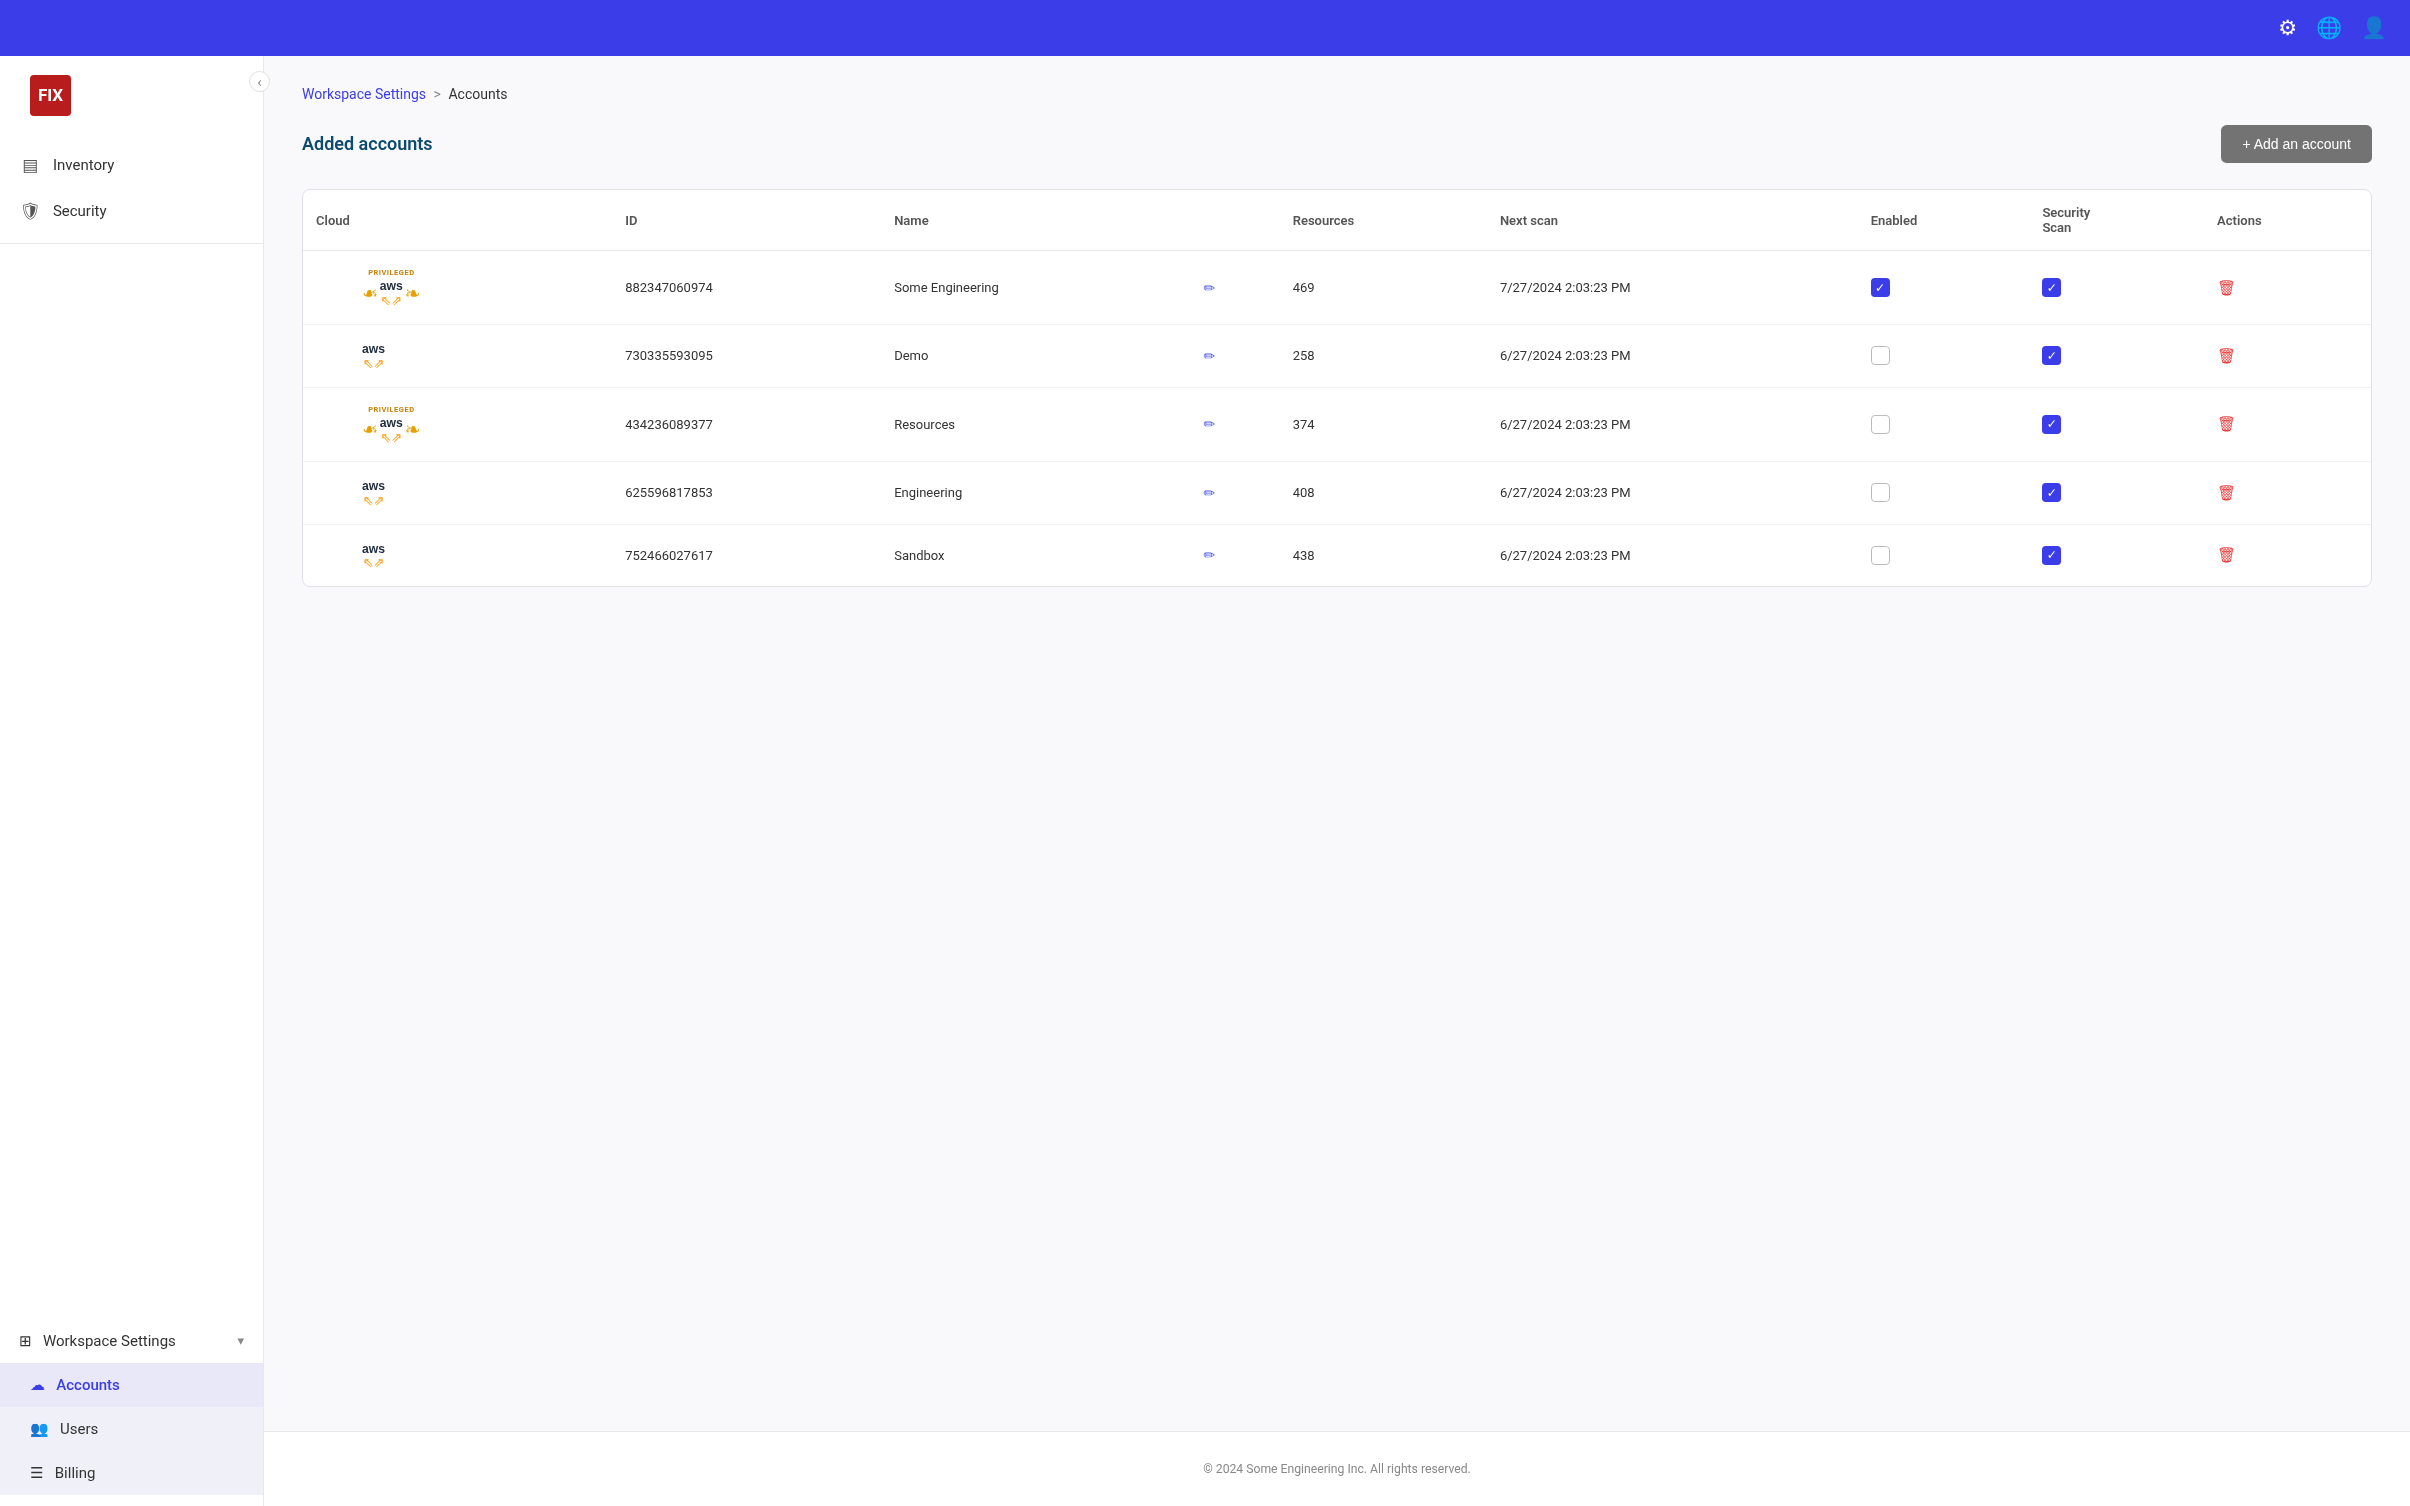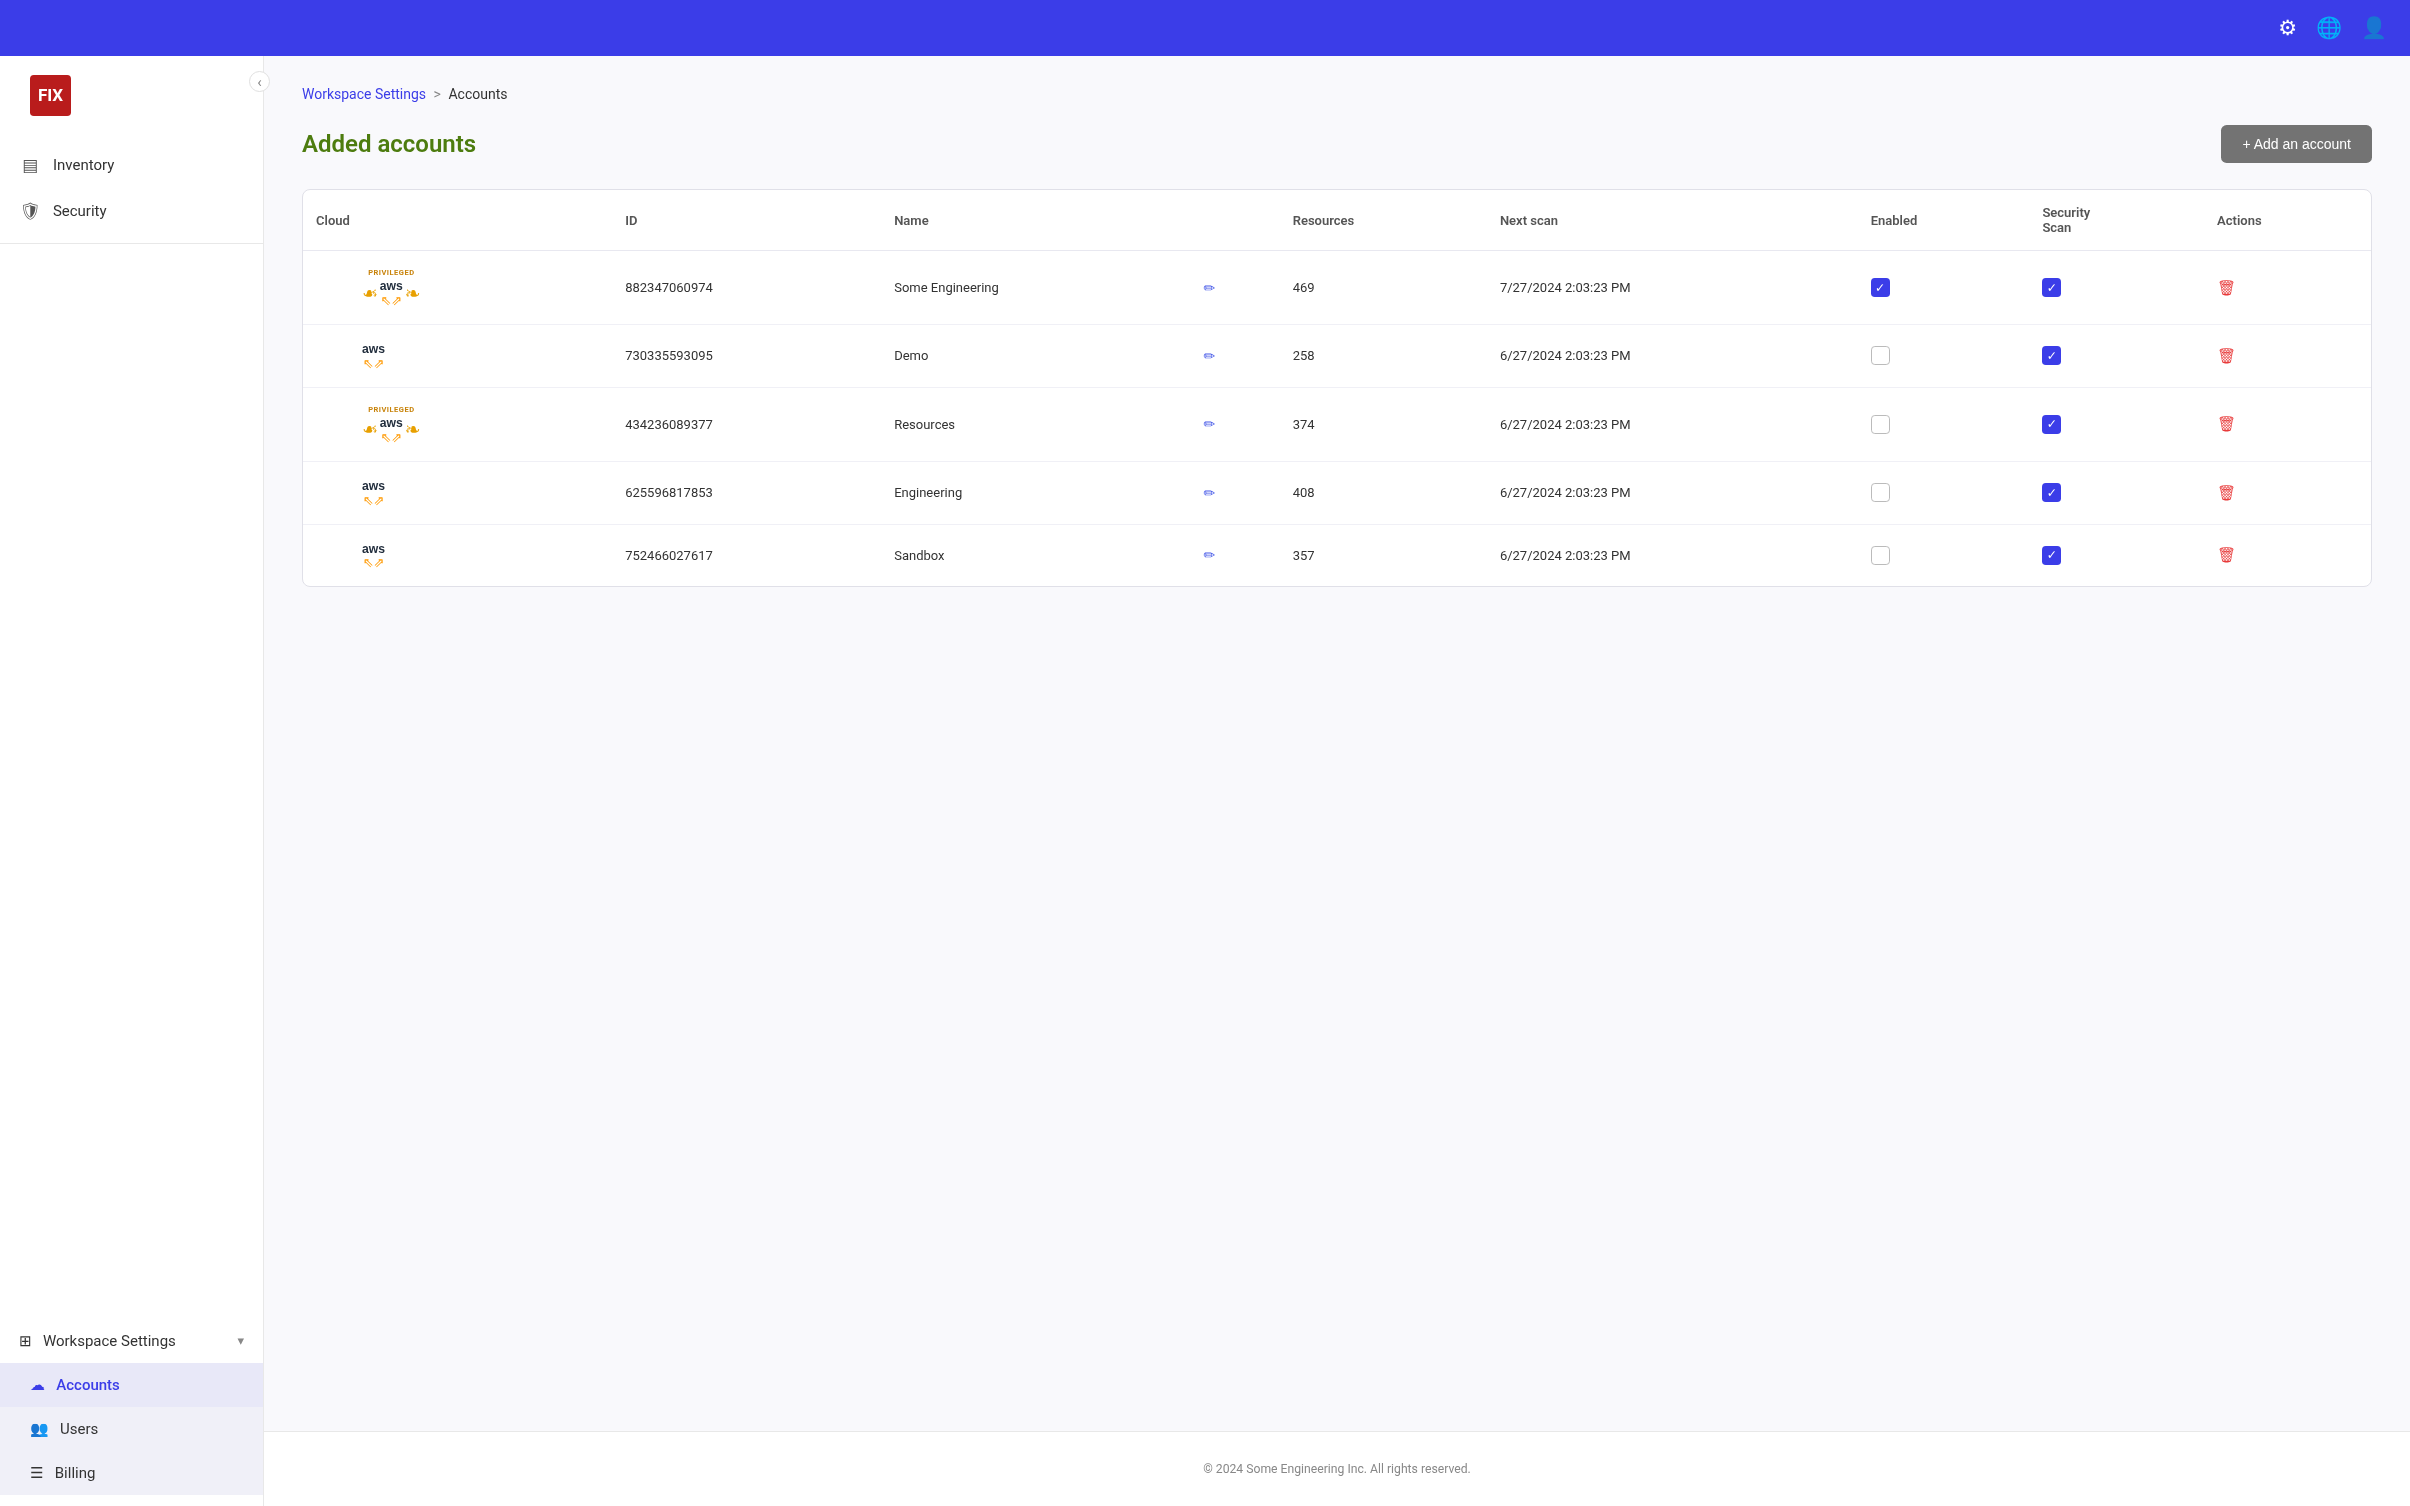--- a/index.html
+++ b/index.html
@@ -144,23 +144,23 @@
     .breadcrumb-current { color: #333; }
 
     
     .page-header {
       display: flex;
       align-items: center;
       justify-content: space-between;
       margin-bottom: 26px;
     }
     .page-title {
-      font-size: 24px;
+      font-size: 18px;
       font-weight: 600;
-      color: #4d7c0f;
+      color: #0c4a6e;
     }
     .add-btn {
       background: #737373;
       color: white;
       border: none;
       border-radius: 5.6px;
       padding: 11.3px 21px;
       font-size: 14px;
       cursor: pointer;
       display: flex;
@@ -424,21 +424,21 @@
                   <div class="cloud-cell">
         <div style="display:flex;flex-direction:column;align-items:center;gap:0.9px;">
           <span style="font-size:12.2px;font-weight:bold;color:#232f3e;font-family:Arial;">aws</span>
           <span style="font-size:13px;color:#ff9900;line-height:1;">⇖⇗</span>
         </div>
                   </div>
                 </td>
                 <td>752466027617</td>
                 <td>Sandbox</td>
                 <td><span class="edit-icon">✏</span></td>
-                <td>357</td>
+                <td>438</td>
                 <td>6/27/2024 2:03:23 PM</td>
                 <td>
                   <div class="checkbox-unchecked"></div>
                 </td>
                 <td>
                   <div class="checkbox-checked">✓</div>
                 </td>
                 <td><span class="delete-icon">🗑</span></td>
               </tr>
             </tbody>

